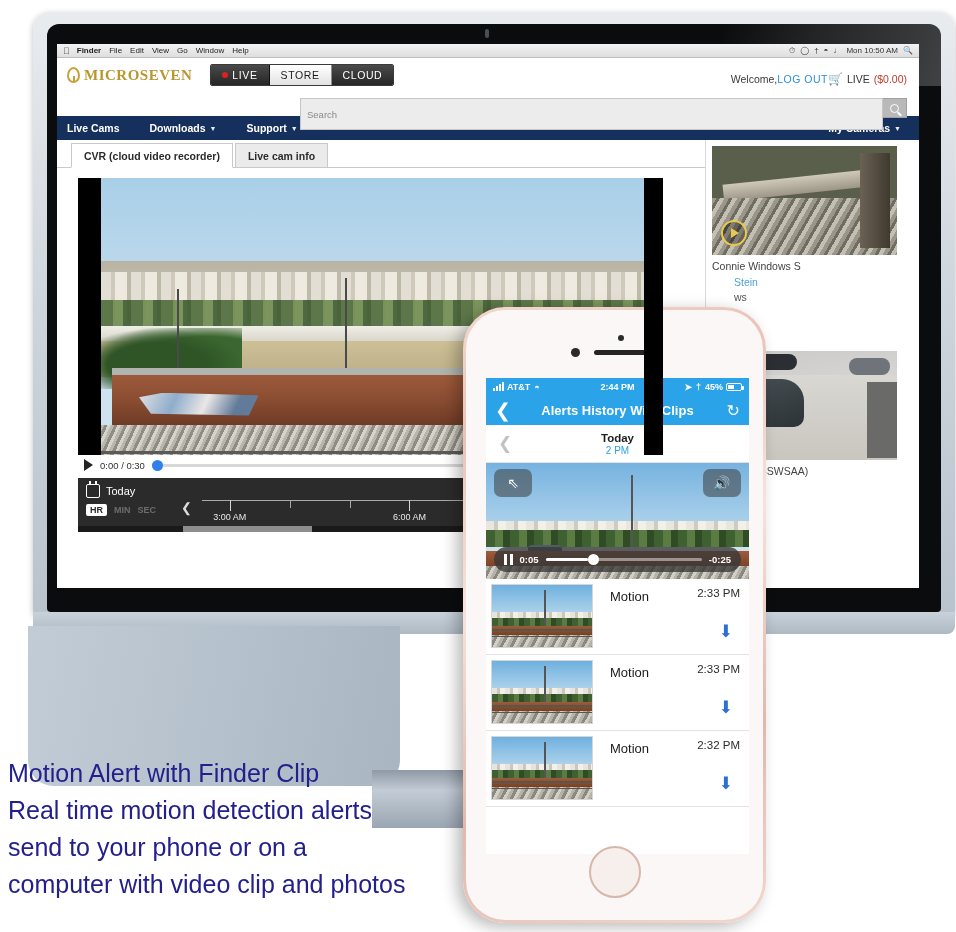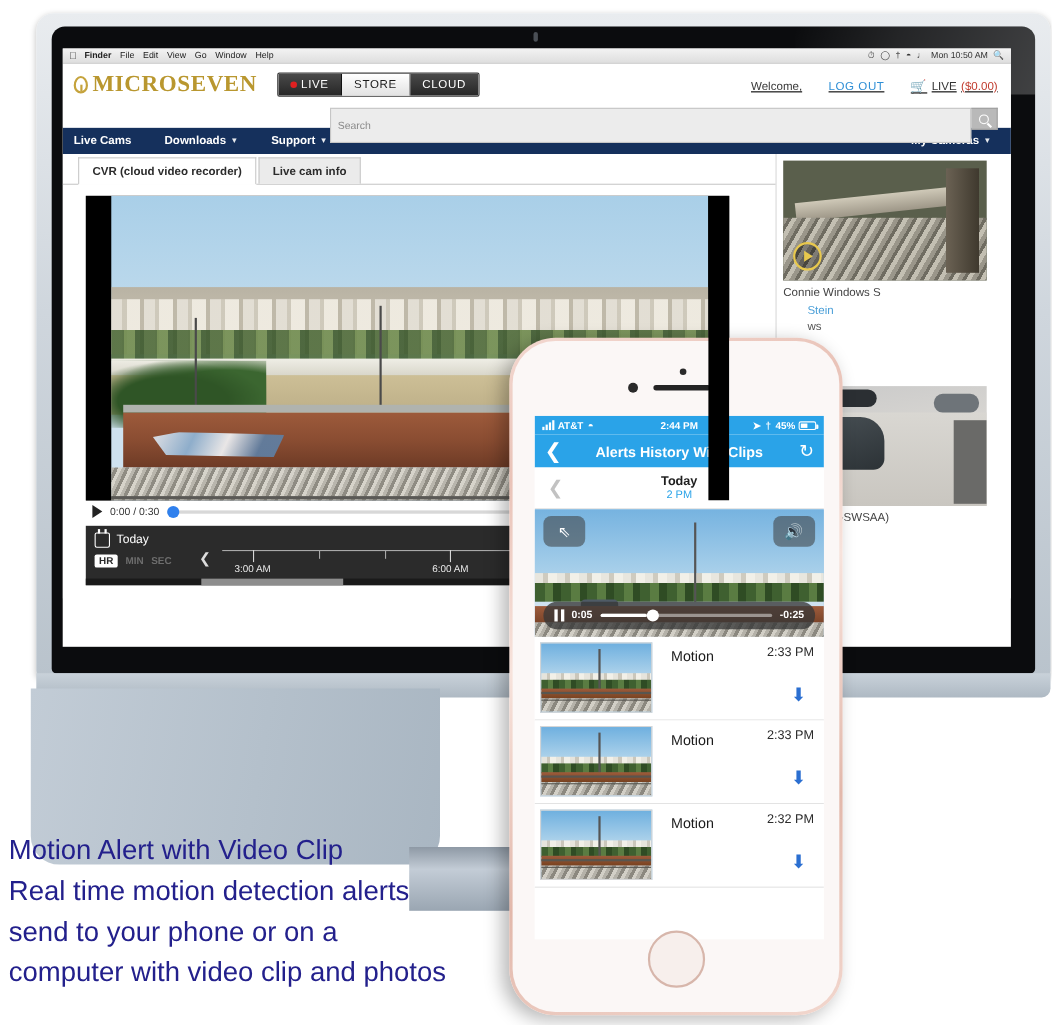--- a/index.html
+++ b/index.html
@@ -62,37 +62,37 @@
   .menubar .mi { margin-right:8px; white-space:nowrap; }
   .menubar .mi.bold { font-weight:bold; }
   .menubar .spacer { flex:1; }
   .menubar .si { margin-left:5px; font-size:8px; color:#333; white-space:nowrap;}
 
   
   .site-head { background:#ffffff; padding: 6px 10px 0 10px; position:relative; height: 58px;}
   .logo-row { display:flex; align-items:center; }
   .logo {
     display:flex; align-items:center; font-family:"Liberation Serif", serif;
-    font-size: 21px; letter-spacing: .5px; color:#b9972f; font-weight:bold;
+    font-size: 15px; letter-spacing: .5px; color:#b9972f; font-weight:bold;
   }
   .logo .mark {
     width:13px; height:16px; border:2.2px solid #c5a33c; border-radius:50% 50% 50% 50%/55% 55% 45% 45%;
     margin-right:4px; position:relative;
   }
   .logo .mark::after{content:""; position:absolute; left:50%; top:58%; width:2px;height:6px;background:#c5a33c; transform:translateX(-50%) rotate(0deg);}
   .tabbtns { display:flex; margin-left: 18px; border:1px solid #3a3a3a; border-radius:2px; overflow:hidden;}
   .tabbtn {
     font-size:10.5px; font-weight:normal; letter-spacing:.6px; padding: 4px 11px;
     background: linear-gradient(180deg,#4a4a4a,#262626); color:#fff; border-right:1px solid #111;
     display:flex; align-items:center; gap:4px;
   }
   .tabbtn.light { background:linear-gradient(180deg,#ffffff,#e2e2e2); color:#1a1a1a; border-right:1px solid #8d8d8d;}
   .tabbtn:last-child { border-right:none; }
   .reddot { width:6px;height:6px;border-radius:50%; background:#e02020; display:inline-block;}
-  .head-right { position:absolute; right:12px; top:14px; display:flex; align-items:center; gap:24px; font-size:10.5px;text-decoration:underline;}
+  .head-right { position:absolute; right:12px; top:14px; display:flex; align-items:center; gap:0; font-size:10.5px;}
   .welcome { color:#3a3a3a; }
   .logout { color:#2f8fd6; letter-spacing:.5px;}
   .cartwrap { display:flex; align-items:center; gap:4px; color:#333;}
   .cart-ico { color:#c8a13a; font-size:12px; }
   .cart-amt { color:#c0392b; }
 
   .searchrow { position:absolute; left:243px; right:12px; top:40px; display:flex; }
   .searchbox {
     flex:1; height:32px; background:#ececec; border:1px solid #c6c6c6;
     font-size:9.5px; color:#8a8a8a; display:flex; align-items:center; padding-left:6px;
@@ -519,21 +519,21 @@
           <div class="camname">am(M7B77-SWSAA)</div>
           <div class="camowner">ein</div>
           <div class="camviews">s</div>
         </div>
       </div>
 
     </div>
   </div>
 
   <div class="caption">
-    <div>Motion Alert with Video Clip</div>
+    <div>Motion Alert with Finder Clip</div>
     <div>Real time motion detection alerts</div>
     <div>send to your phone or on a</div>
     <div>computer with video clip and photos</div>
   </div>
 
   <div class="phone">
     <div class="phone-inner">
       <div class="ph-cam"></div>
       <div class="ph-dot"></div>
       <div class="ph-speaker"></div>

